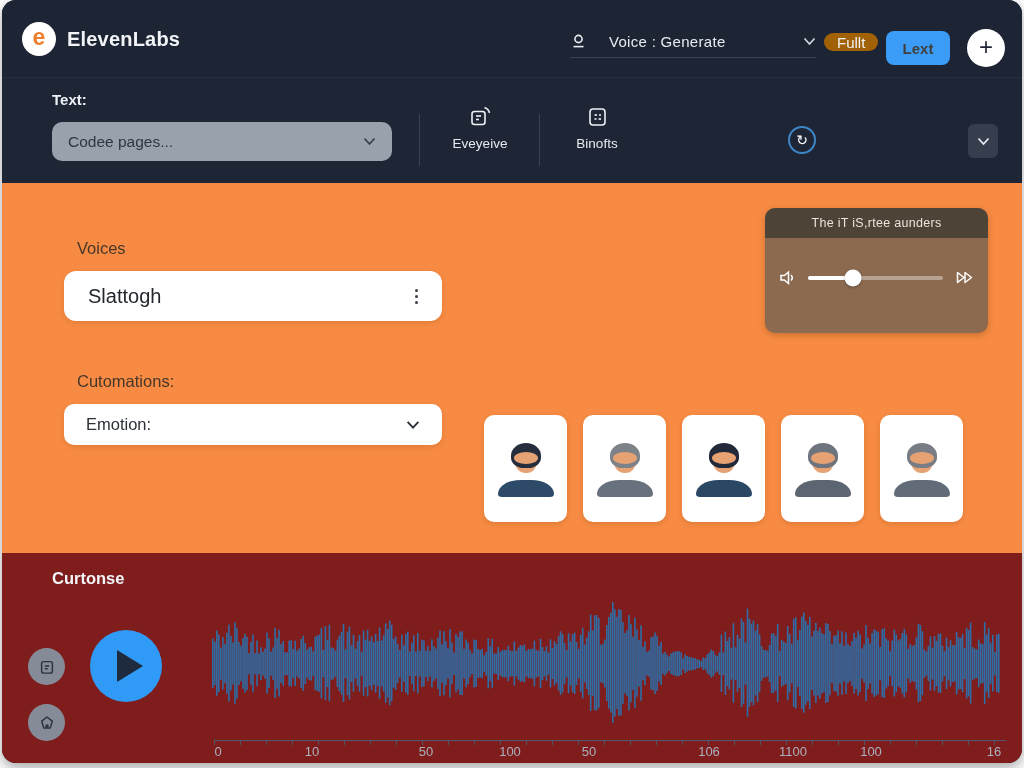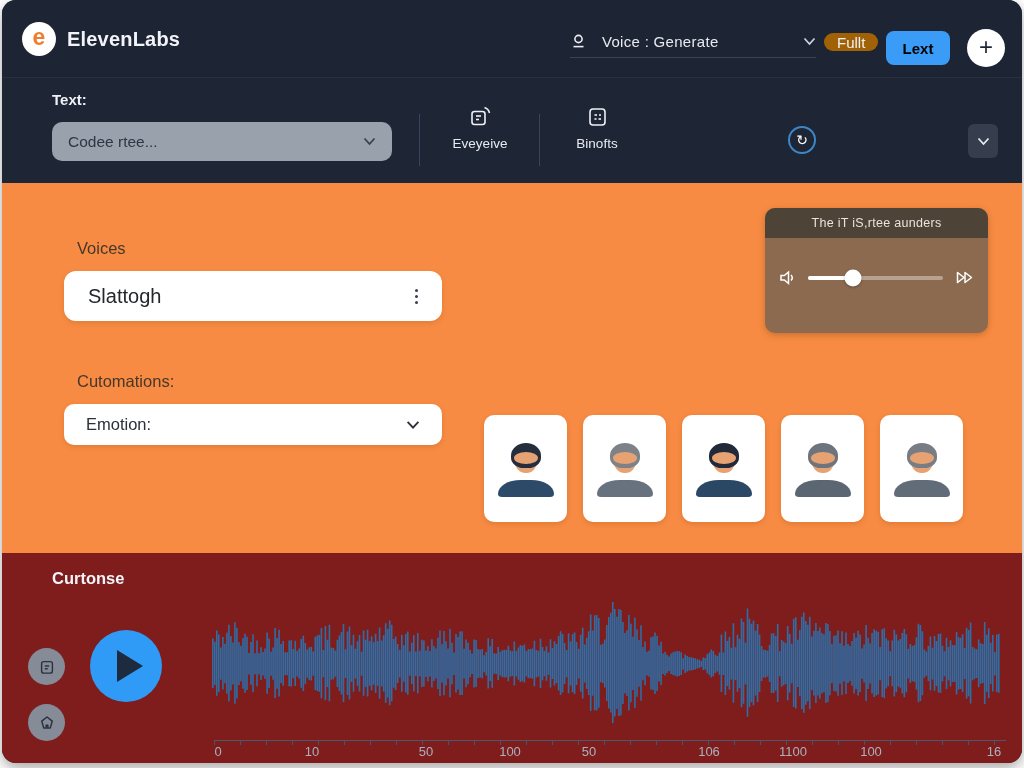--- a/index.html
+++ b/index.html
@@ -9,27 +9,27 @@
     overflow:hidden;background:#1d2433;box-shadow:0 5px 14px rgba(0,0,0,.35);}
 
   
   .header{position:absolute;left:0;top:0;width:100%;height:78px;background:#1d2433;
     border-bottom:1px solid #28303f;}
   .brand{position:absolute;left:20px;top:0;height:78px;display:flex;align-items:center;gap:11px;}
   .logo{width:34px;height:34px;border-radius:50%;background:#fff;display:flex;align-items:center;
     justify-content:center;color:#ef7d2e;font-size:23px;font-weight:800;line-height:1;padding-bottom:3px;}
   .brand-name{color:#f2f4f8;font-size:20px;font-weight:700;letter-spacing:.2px;}
   .voice-select{position:absolute;left:568px;top:26px;width:246px;height:32px;display:flex;
-    align-items:center;gap:15px;border-bottom:1px solid #3a4356;color:#e8ebf0;cursor:pointer;}
+    align-items:center;gap:22px;border-bottom:1px solid #3a4356;color:#e8ebf0;cursor:pointer;}
   .voice-select .lbl{font-size:15px;letter-spacing:.3px;}
   .icon{display:inline-flex;align-items:center;justify-content:center;}
   .btn-full{position:absolute;left:822px;top:33px;height:18px;padding:0 13px;background:#a16207;
     border:none;border-radius:14px;color:#f0f2f6;font-size:15px;font-family:inherit;cursor:pointer;}
   .btn-next{position:absolute;left:884px;top:31px;height:34px;width:64px;background:#3b9cf7;
-    border:none;border-radius:8px;color:#000000;font-size:15px;font-weight:700;font-family:inherit;cursor:pointer;}
+    border:none;border-radius:8px;color:#404040;font-size:15px;font-weight:700;font-family:inherit;cursor:pointer;}
   .btn-add{position:absolute;left:965px;top:29px;width:38px;height:38px;border-radius:50%;
     background:#fff;border:none;color:#1c2433;font-size:24px;line-height:1;cursor:pointer;
     display:flex;align-items:center;justify-content:center;padding-bottom:3px;}
 
   
   .toolbar{position:absolute;left:0;top:78px;width:100%;height:105px;background:#1e2635;}
   .text-label{position:absolute;left:50px;top:13px;font-size:15px;font-weight:700;color:#eef1f5;}
   .pages-dd{position:absolute;left:50px;top:44px;width:340px;height:39px;background:#99a1ad;
     border-radius:10px;display:flex;align-items:center;padding:0 16px;cursor:pointer;}
   .pages-dd .val{color:#2f3644;font-size:15.5px;}
@@ -133,21 +133,21 @@
       </span>
     </div>
     <button class="btn-full">Fullt</button>
     <button class="btn-next">Lext</button>
     <button class="btn-add">+</button>
   </div>
 
   <div class="toolbar">
     <div class="text-label">Text:</div>
     <div class="pages-dd">
-      <span class="val">Codee rtee...</span>
+      <span class="val">Codee pages...</span>
       <span class="icon">
         <svg width="13" height="9" viewBox="0 0 13 9" fill="none" stroke="#39404e" stroke-width="1.8">
           <polyline points="1.5,1.5 6.5,7 11.5,1.5"></polyline>
         </svg>
       </span>
     </div>
     <div class="tb-div" style="left:417px"></div>
     <button class="tb-action" style="left:434px">
       <span class="icon">
         <svg width="25" height="25" viewBox="0 0 25 25" fill="none" stroke="#eef1f5" stroke-width="1.6">

